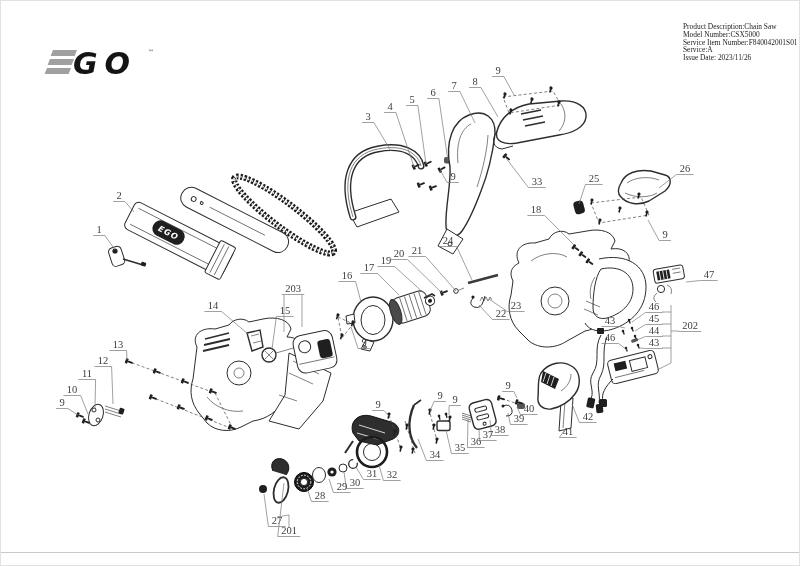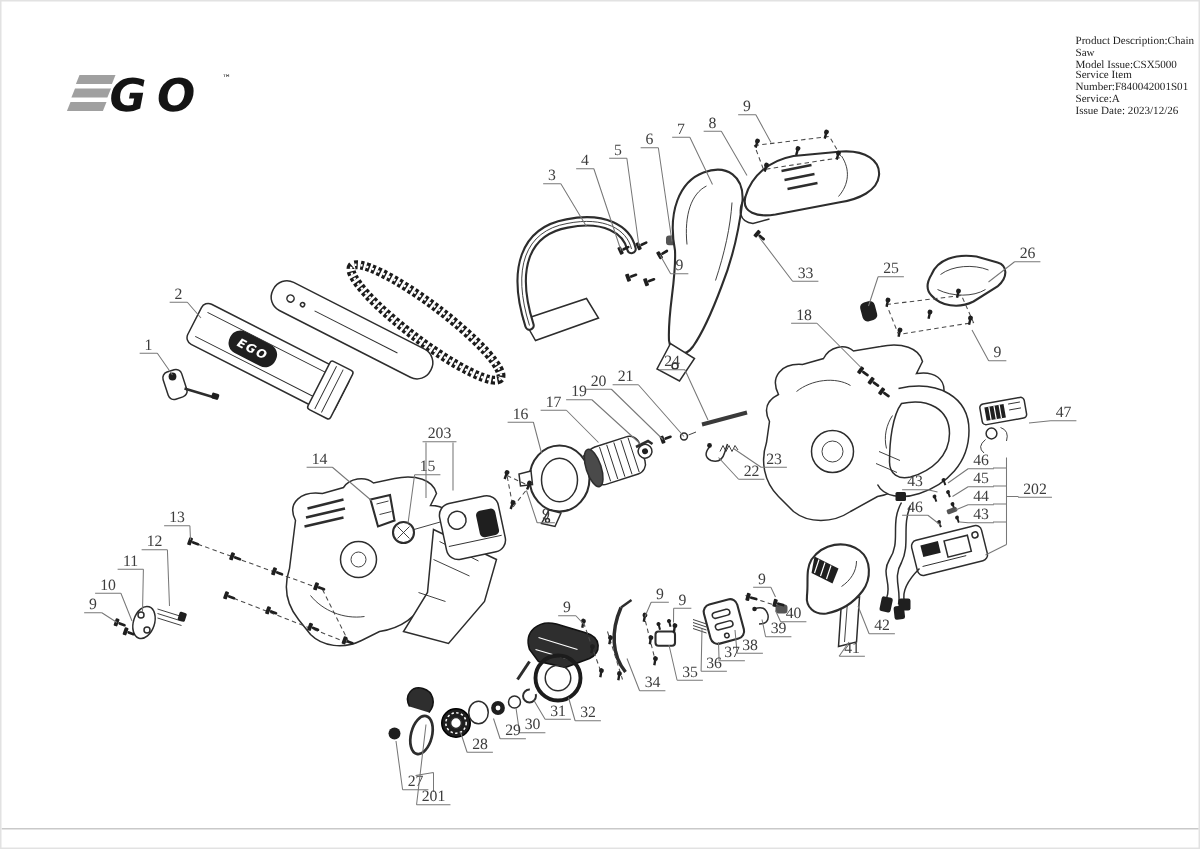--- a/index.html
+++ b/index.html
@@ -1,20 +1,20 @@
 <!DOCTYPE html>
 <html><head>
 <meta charset="utf-8">
 <style>
   html,body{margin:0;padding:0;background:#fff;}
   .page{position:relative;width:800px;height:566px;background:#fff;overflow:hidden;
         border:1px solid #e2e2e2;box-sizing:border-box;
         font-family:"Liberation Serif",serif;}
   .product-info{position:absolute;left:682px;top:22px;font-size:7.4px;line-height:7.8px;
-        color:#1c1c1c;letter-spacing:0;margin-left:34px;}
+        color:#1c1c1c;letter-spacing:0;}
   .footer-rule{position:absolute;left:0;top:551px;width:800px;height:1px;background:#c9c9c9;}
   svg.diagram{position:absolute;left:0;top:0;}
   
   .s1{fill:none;stroke:#2d2d2d;stroke-width:1}
   .s2{fill:#fff;stroke:#2d2d2d;stroke-width:1}
   .s3{fill:#fff;stroke:#2d2d2d;stroke-width:1.4}
   .dk{fill:#1f1f1f;stroke:none}
   .gr{fill:#555;stroke:none}
   .th{fill:none;stroke:#2d2d2d;stroke-width:.6}
   .dsh{fill:none;stroke:#4a4a4a;stroke-width:.7;stroke-dasharray:3 2.2}
@@ -28,24 +28,24 @@
   .badge-txt{font-family:"DejaVu Sans",sans-serif;font-weight:bold;font-style:italic;
         font-size:8px;letter-spacing:1px;fill:#fff;text-anchor:middle}
 </style>
 </head>
 <body>
 
 <div class="page">
 
   <div class="product-info">
     <div>Product Description:Chain Saw</div>
-    <div>Model Issue:CSX5000</div>
+    <div>Model Number:CSX5000</div>
     <div>Service Item Number:F840042001S01</div>
     <div>Service:A</div>
-    <div>Issue Date: 2023/12/26</div>
+    <div>Issue Date: 2023/11/26</div>
   </div>
 
   <svg class="diagram" width="800" height="566" viewBox="0 0 800 566">
     <defs>
       <g id="scr">
           <rect x="-1.6" y="-2.6" width="2.6" height="5.2" rx="0.6" fill="#1f1f1f"></rect>
           <rect x="1" y="-0.9" width="5.2" height="1.8" rx="0.9" fill="#1f1f1f"></rect>
         </g>
       <g id="scrv">
           <circle r="1.6" fill="#1f1f1f"></circle>

